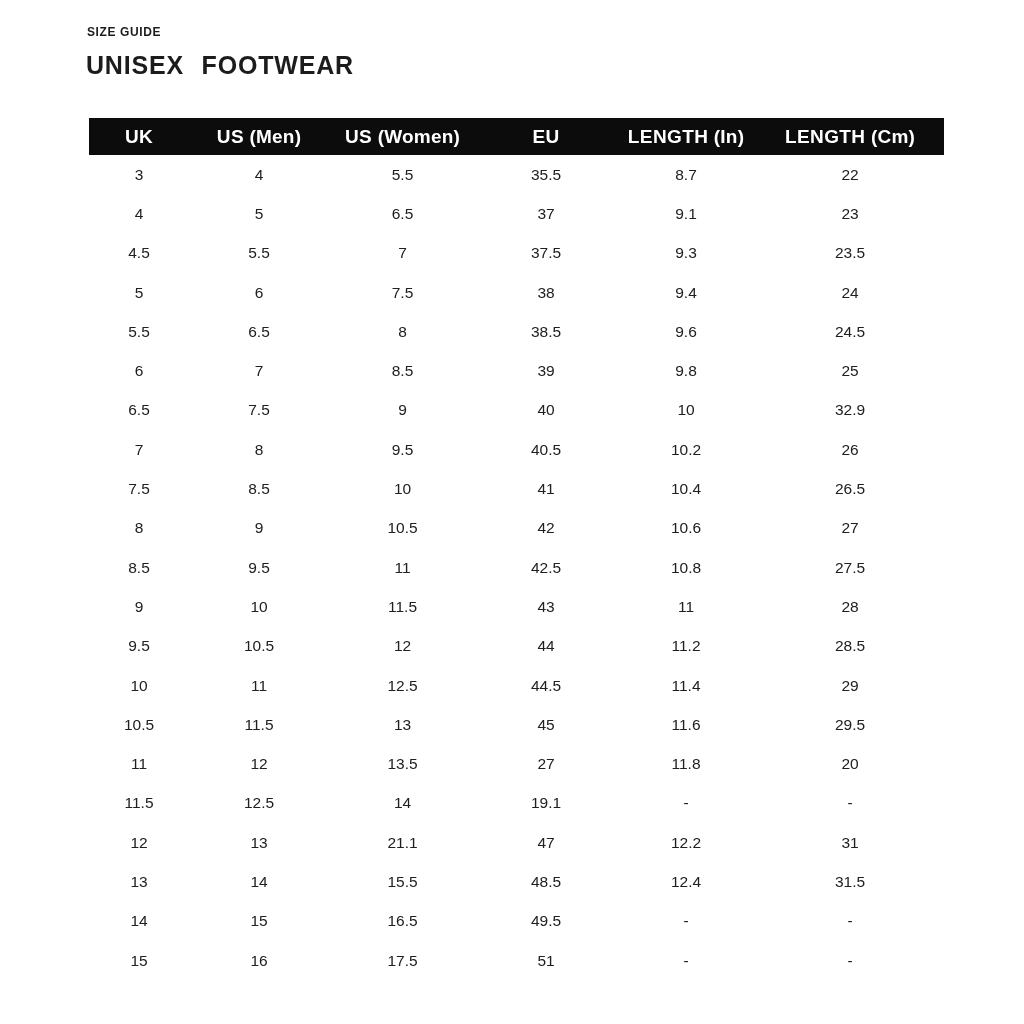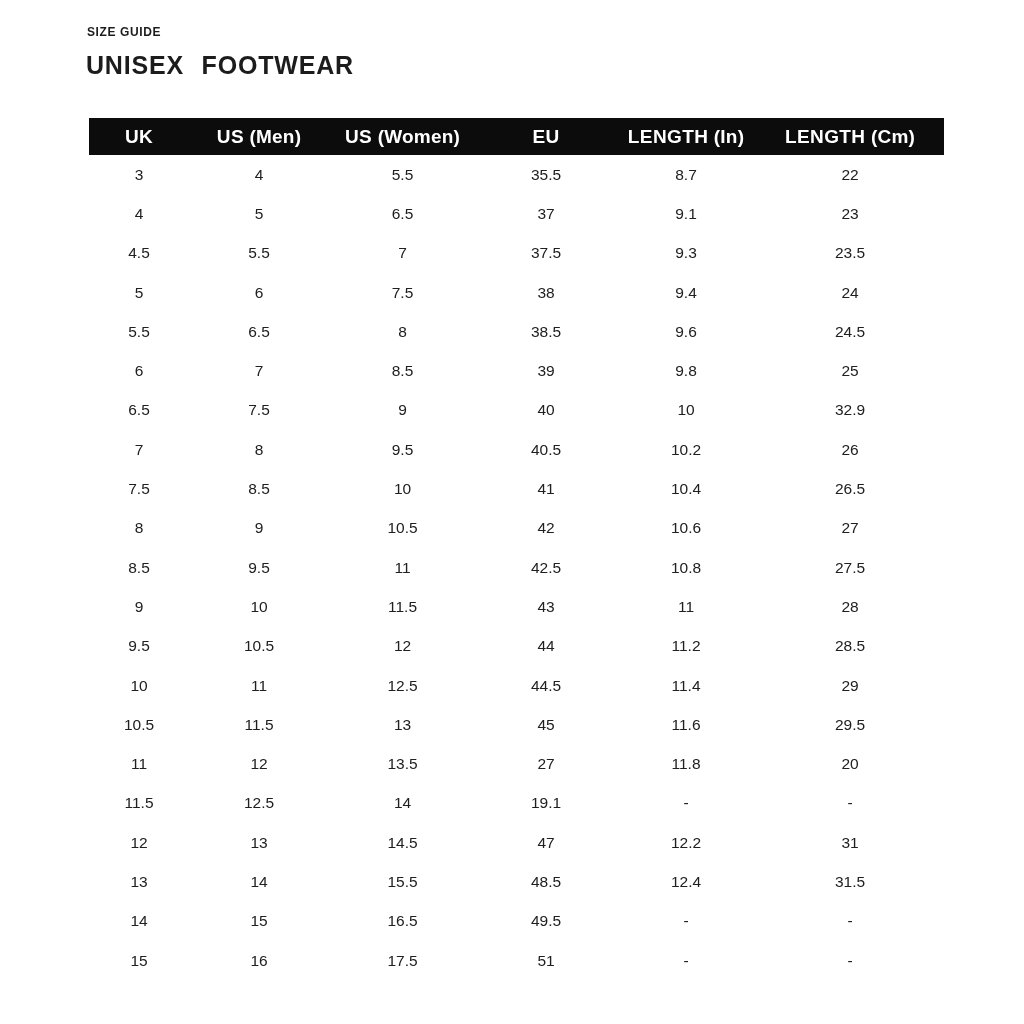--- a/index.html
+++ b/index.html
@@ -229,21 +229,21 @@
           <td>11.5</td>
           <td>12.5</td>
           <td>14</td>
           <td>19.1</td>
           <td>-</td>
           <td>-</td>
         </tr>
         <tr>
           <td>12</td>
           <td>13</td>
-          <td>14.5</td>
+          <td>21.1</td>
           <td>47</td>
           <td>12.2</td>
           <td>31</td>
         </tr>
         <tr>
           <td>13</td>
           <td>14</td>
           <td>15.5</td>
           <td>48.5</td>
           <td>12.4</td>

